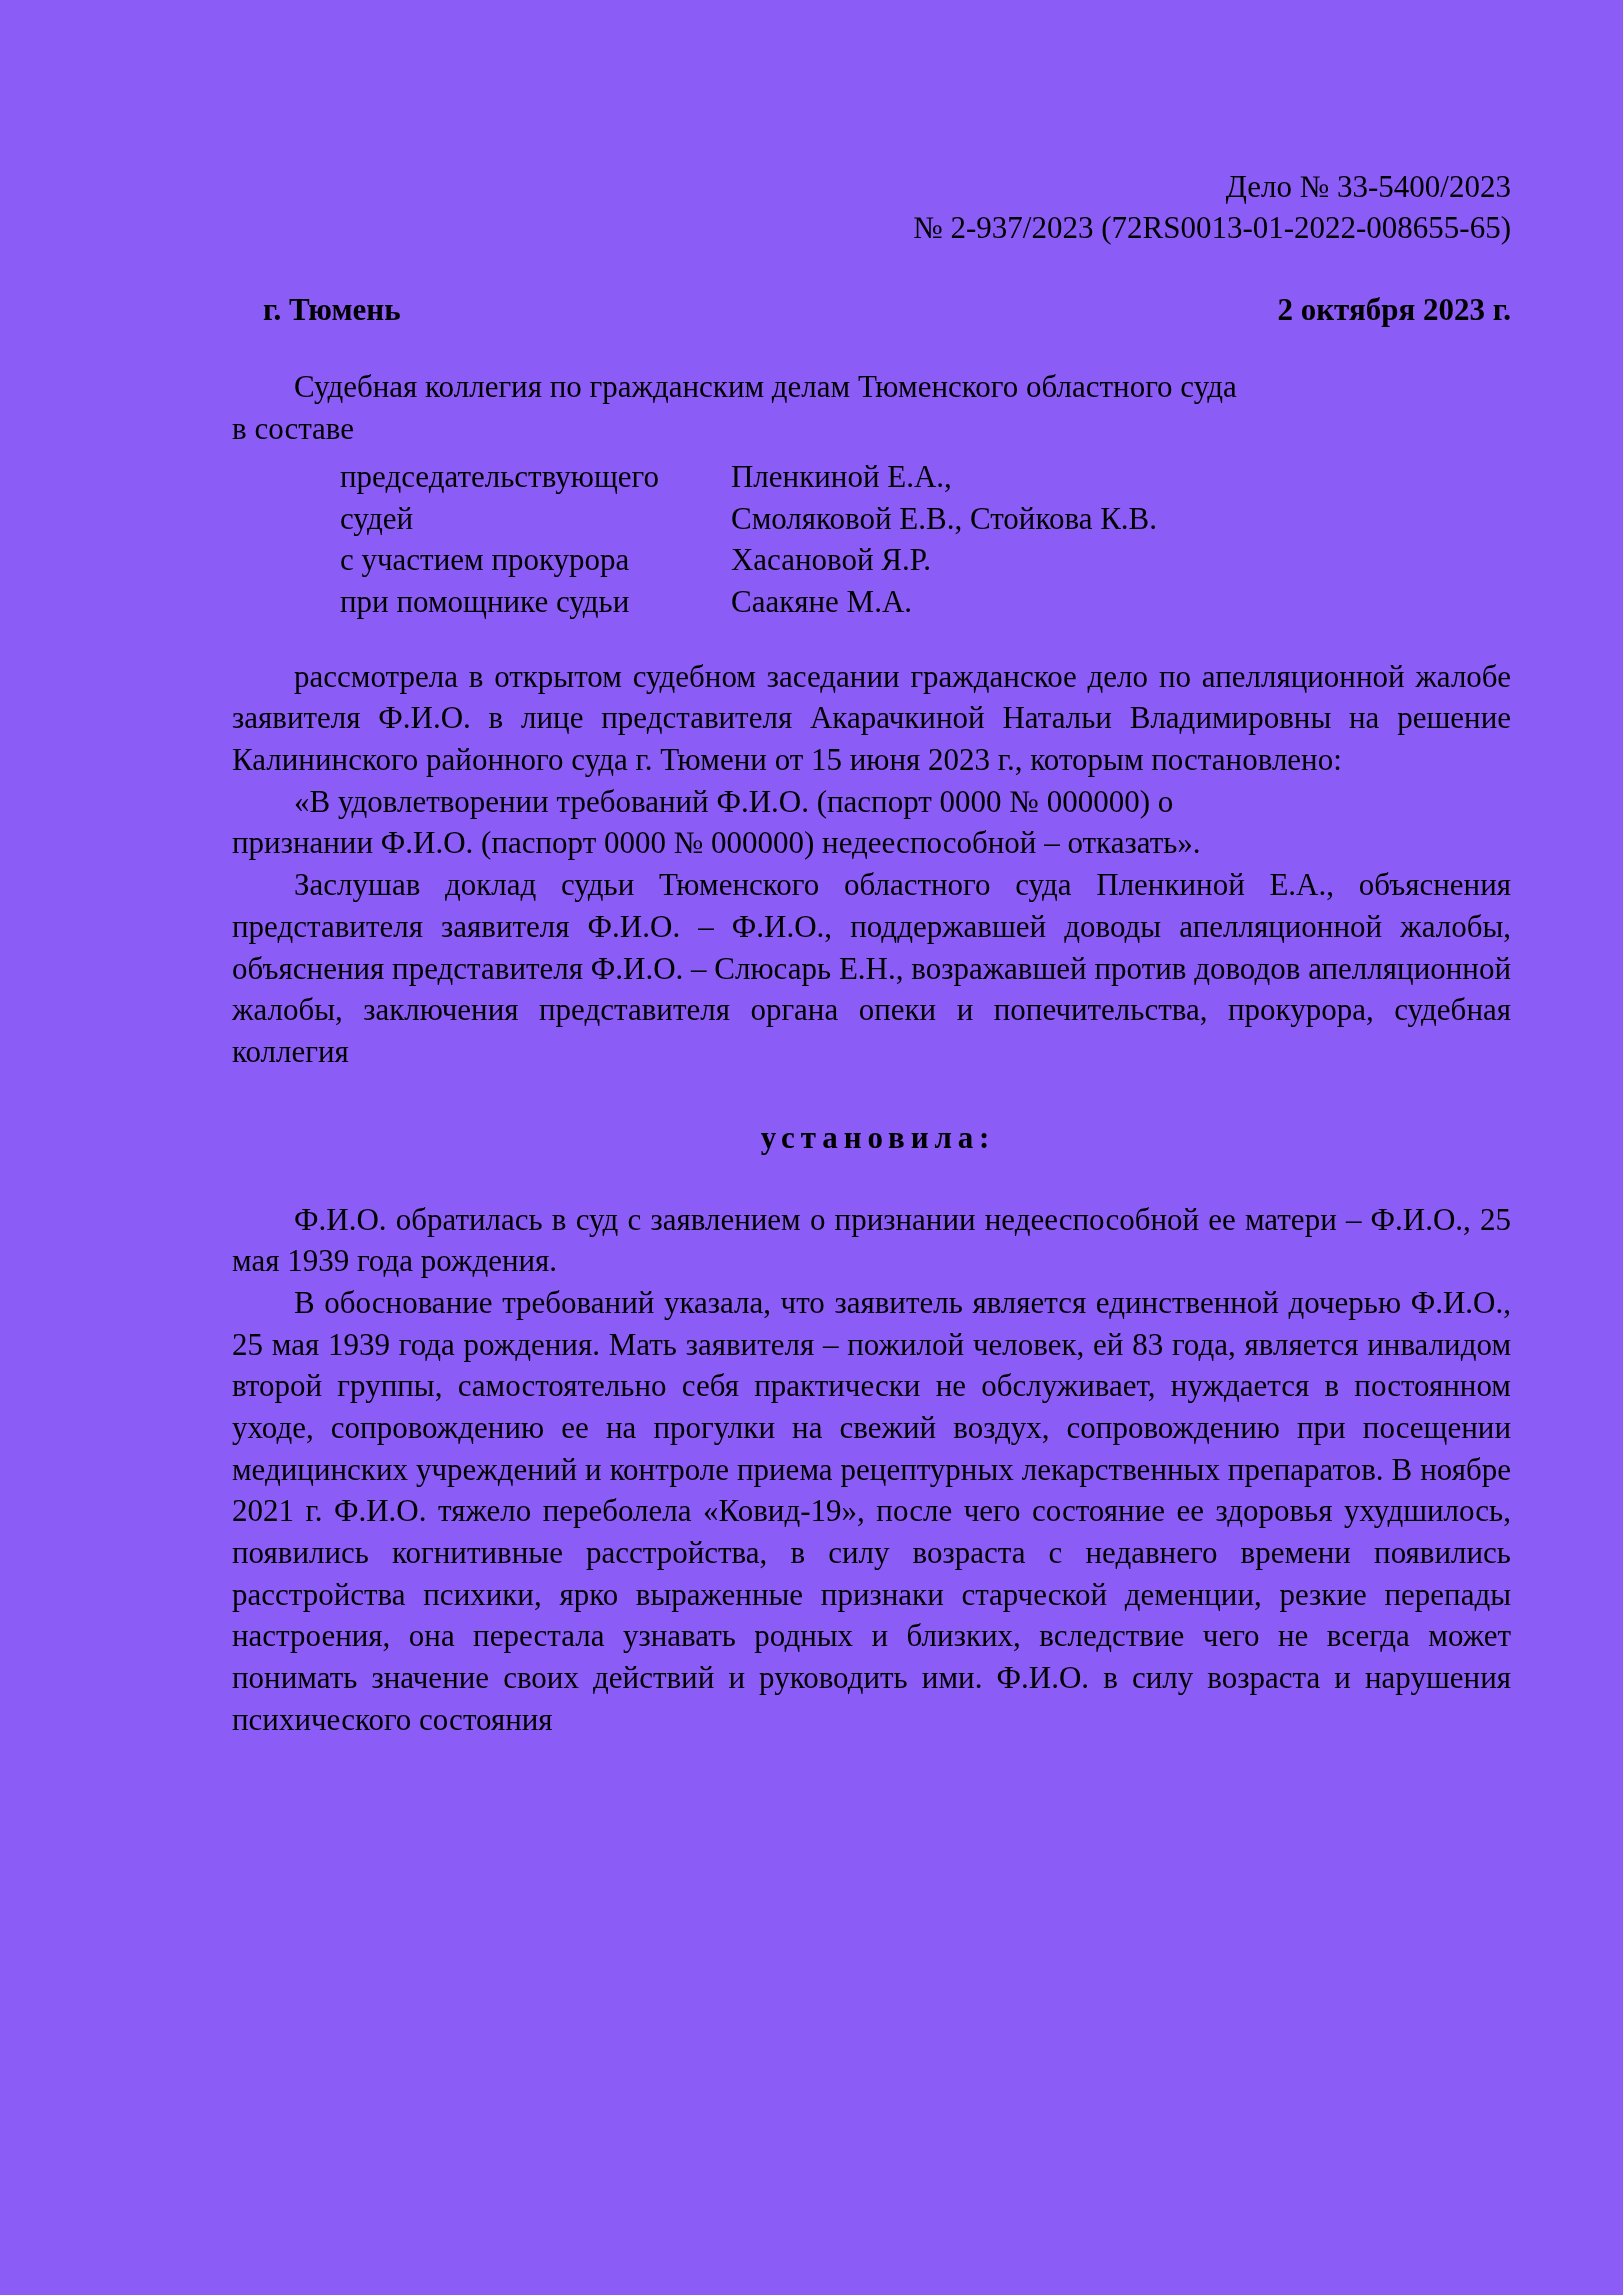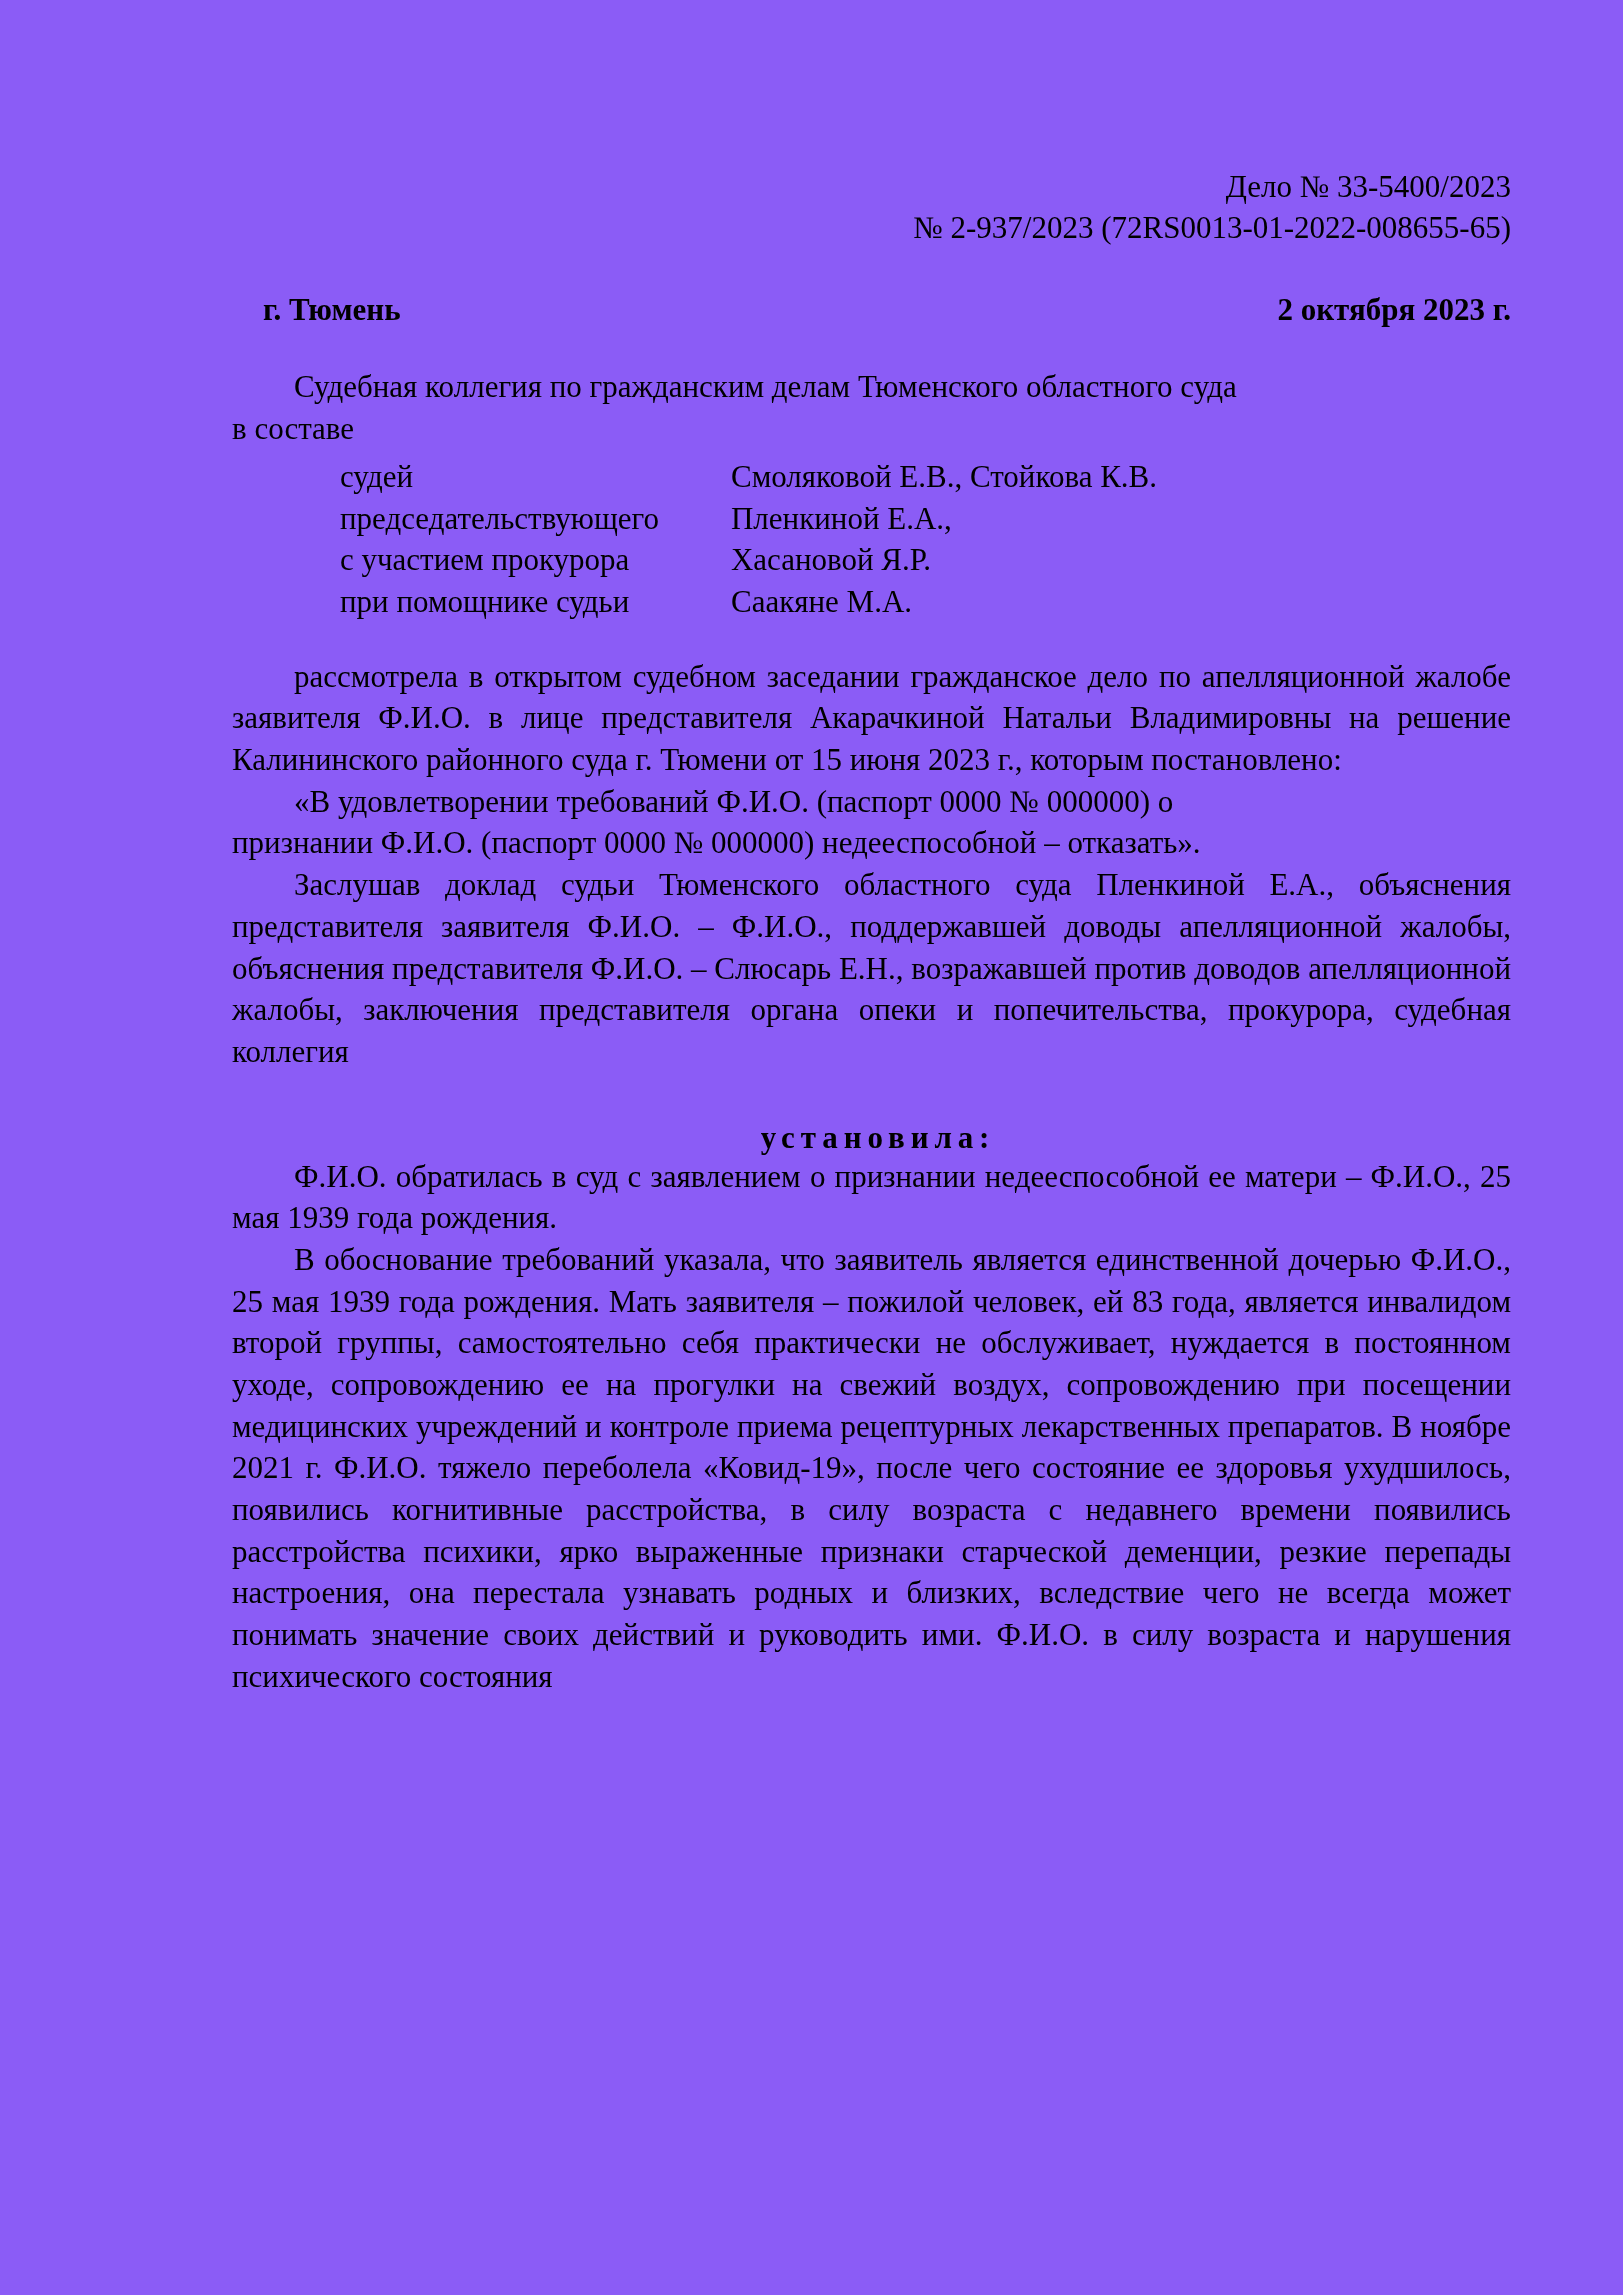--- a/index.html
+++ b/index.html
@@ -84,20 +84,21 @@
   .panel td.role { width: 268px; padding-left: 108px; }
   .panel td.name { padding-left: 72px; }
 
   
   .body-block { margin-top: 33px; }
   .body-block .para + .para { margin-top: 0; }
 
   
   .section-heading {
     margin-top: 47px;
+    margin-bottom: 43px;
     text-align: center;
     font-size: 31px;
     font-weight: bold;
     letter-spacing: 5.9px;
     padding-left: 13px;
   }
 </style>
 </head>
 <body>
 
@@ -116,26 +117,26 @@
     </div>
 
     <div class="intro-block">
       <p class="para indent left">Судебная коллегия по гражданским делам Тюменского областного суда</p>
       <p class="para left">в составе</p>
     </div>
 
     <table class="panel">
       <tbody>
         <tr>
+          <td class="role">председательствующего</td>
+          <td class="name">Пленкиной Е.А.,</td>
+        </tr>
+        <tr>
           <td class="role">судей</td>
           <td class="name">Смоляковой Е.В., Стойкова К.В.</td>
-        </tr>
-        <tr>
-          <td class="role">председательствующего</td>
-          <td class="name">Пленкиной Е.А.,</td>
         </tr>
         <tr>
           <td class="role">с участием прокурора</td>
           <td class="name">Хасановой Я.Р.</td>
         </tr>
         <tr>
           <td class="role">при помощнике судьи</td>
           <td class="name">Саакяне М.А.</td>
         </tr>
       </tbody>

